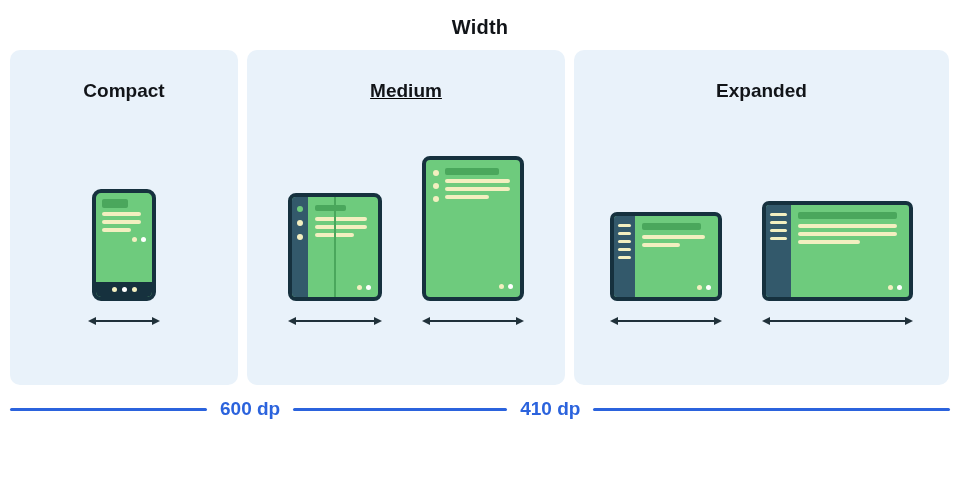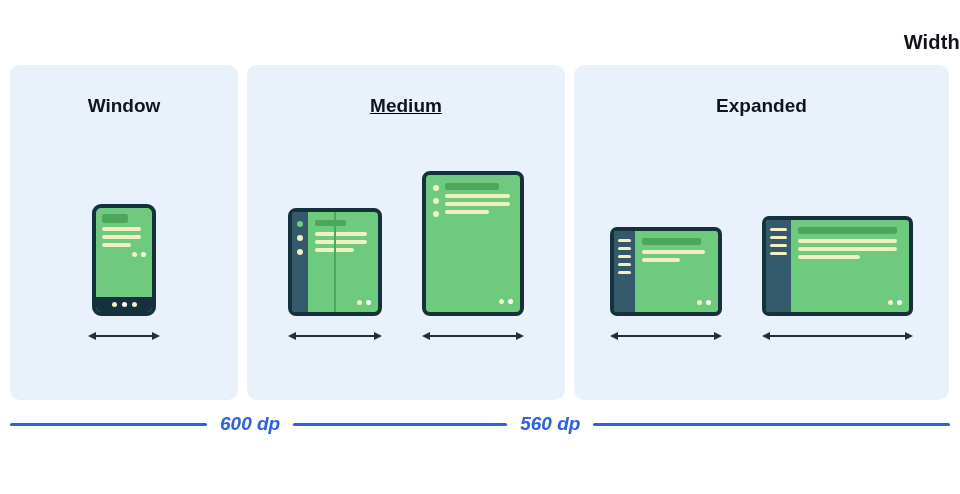--- a/index.html
+++ b/index.html
@@ -4,21 +4,21 @@
 <style>
   * { box-sizing: border-box; margin: 0; padding: 0; }
   html, body { background: #ffffff; }
   body {
     font-family: "Liberation Sans", sans-serif;
     width: 960px; height: 494px;
     position: relative;
     overflow: hidden;
   }
   
-  .hdr { padding-top: 31px; text-align: right; }
+  .hdr { padding-top: 16px; text-align: center; }
   .hdr .title { font-size: 20px; font-weight: 700; color: #111418; letter-spacing: .2px; }
   .hdr .subtitle { margin-top: 7px; font-size: 19px; font-weight: 700; color: #8e949d; }
 
   
   .panels { display: flex; gap: 9px; margin: 11px 10px 0 10px; height: 335px; }
   .panel {
     background: #e9f2fa; border-radius: 10px;
     display: flex; flex-direction: column; align-items: center;
   }
   .panel.compact  { flex: 0 0 228px; }
@@ -91,38 +91,38 @@
   
   .arrow { display: flex; align-items: center; height: 12px; margin-top: 14px; }
   .arrow i { display: block; }
   .arrow .shaft { flex: 1; height: 2px; background: #20313a; }
   .arrow .ah-l { width: 0; height: 0; border-top: 4px solid transparent; border-bottom: 4px solid transparent; border-right: 8px solid #20313a; }
   .arrow .ah-r { width: 0; height: 0; border-top: 4px solid transparent; border-bottom: 4px solid transparent; border-left: 8px solid #20313a; }
   .aw72 { width: 72px; } .aw94 { width: 94px; } .aw102 { width: 102px; }
   .aw112 { width: 112px; } .aw151 { width: 151px; }
 
   
-  .ruler { display: flex; align-items: center; margin: 0 10px; height: 48px; gap: 13px; font-style: italic; }
+  .ruler { display: flex; align-items: center; margin: 0 10px; height: 48px; gap: 13px; }
   .ruler .seg { height: 3px; background: #2b63dd; border-radius: 2px; }
   .ruler .seg.s1 { flex: 0 0 197px; }
   .ruler .seg.s2 { flex: 0 0 214px; }
   .ruler .seg.s3 { flex: 1; }
   .ruler .dp { font-size: 19px; font-weight: 700; color: #2b63dd; white-space: nowrap; }
 </style>
 </head>
 <body>
 
 <div class="hdr">
   <div class="title">Width</div>
 </div>
 
 <div class="panels">
 
   <section class="panel compact">
-    <h2>Window</h2>
+    <h2>Compact</h2>
     <div class="devices">
       <div class="device-group">
         <div class="device phone">
           <div class="screen">
             <div class="blk dk w60"></div>
             <div class="ln w88"></div>
             <div class="ln w88"></div>
             <div class="ln w66"></div>
             <div class="dots-row">
               <i class="dot-sm cream"></i>
@@ -261,15 +261,15 @@
       </div>
 
     </div>
   </section>
 </div>
 
 <div class="ruler">
   <div class="seg s1"></div>
   <div class="dp">600 dp</div>
   <div class="seg s2"></div>
-  <div class="dp">560 dp</div>
+  <div class="dp">410 dp</div>
   <div class="seg s3"></div>
 </div>
 
 </body></html>

